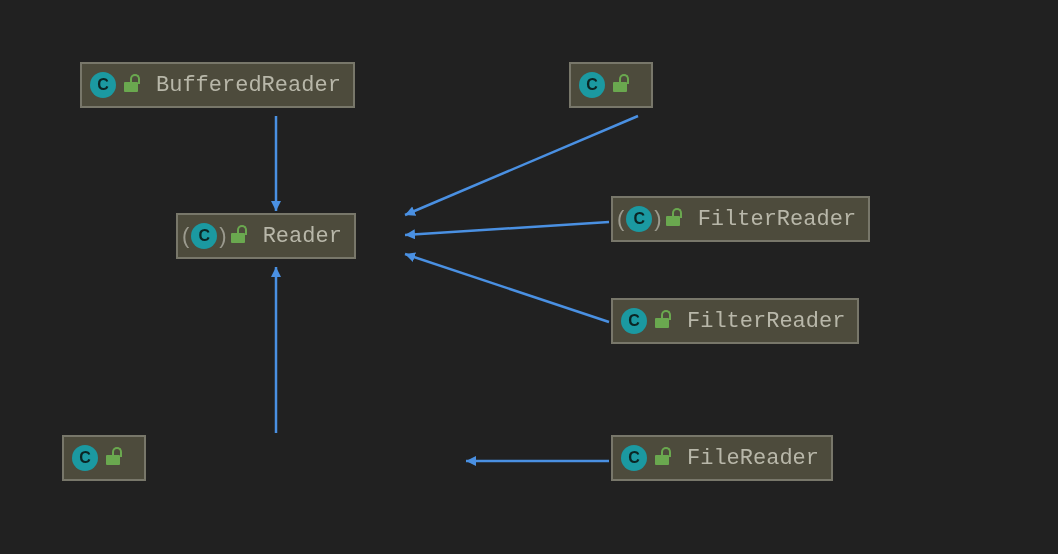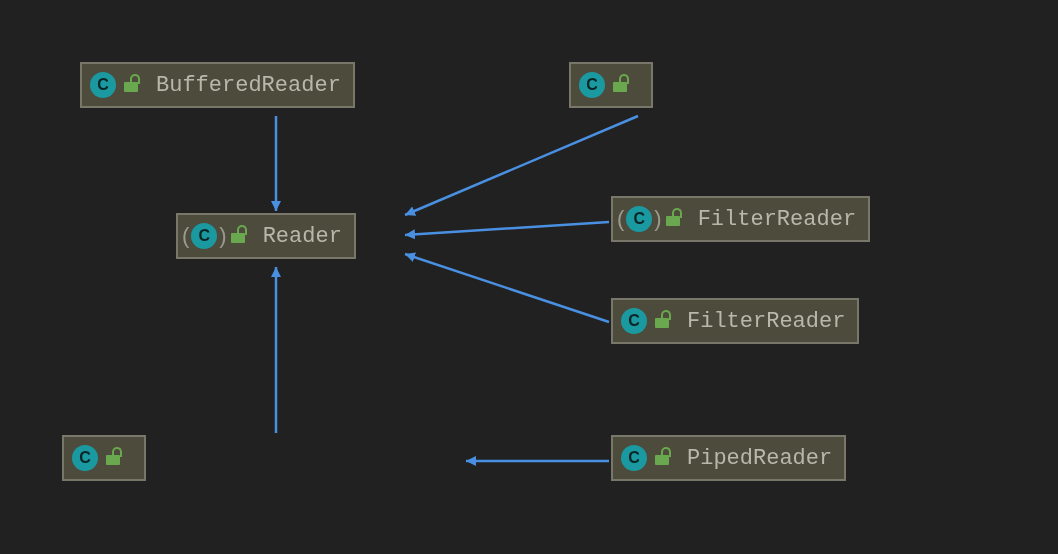--- a/index.html
+++ b/index.html
@@ -172,16 +172,16 @@
         <span class="body"></span>
       </span>
   </div>
 
   <div class="node" style="left:611px; top:435px;">
     <span class="icon-c">C</span>
     <span class="icon-unlock">
         <span class="shackle"></span>
         <span class="body"></span>
       </span>
-    <span>PipedReader</span>
+    <span>FileReader</span>
   </div>
 
 </div>
 
 </body></html>

